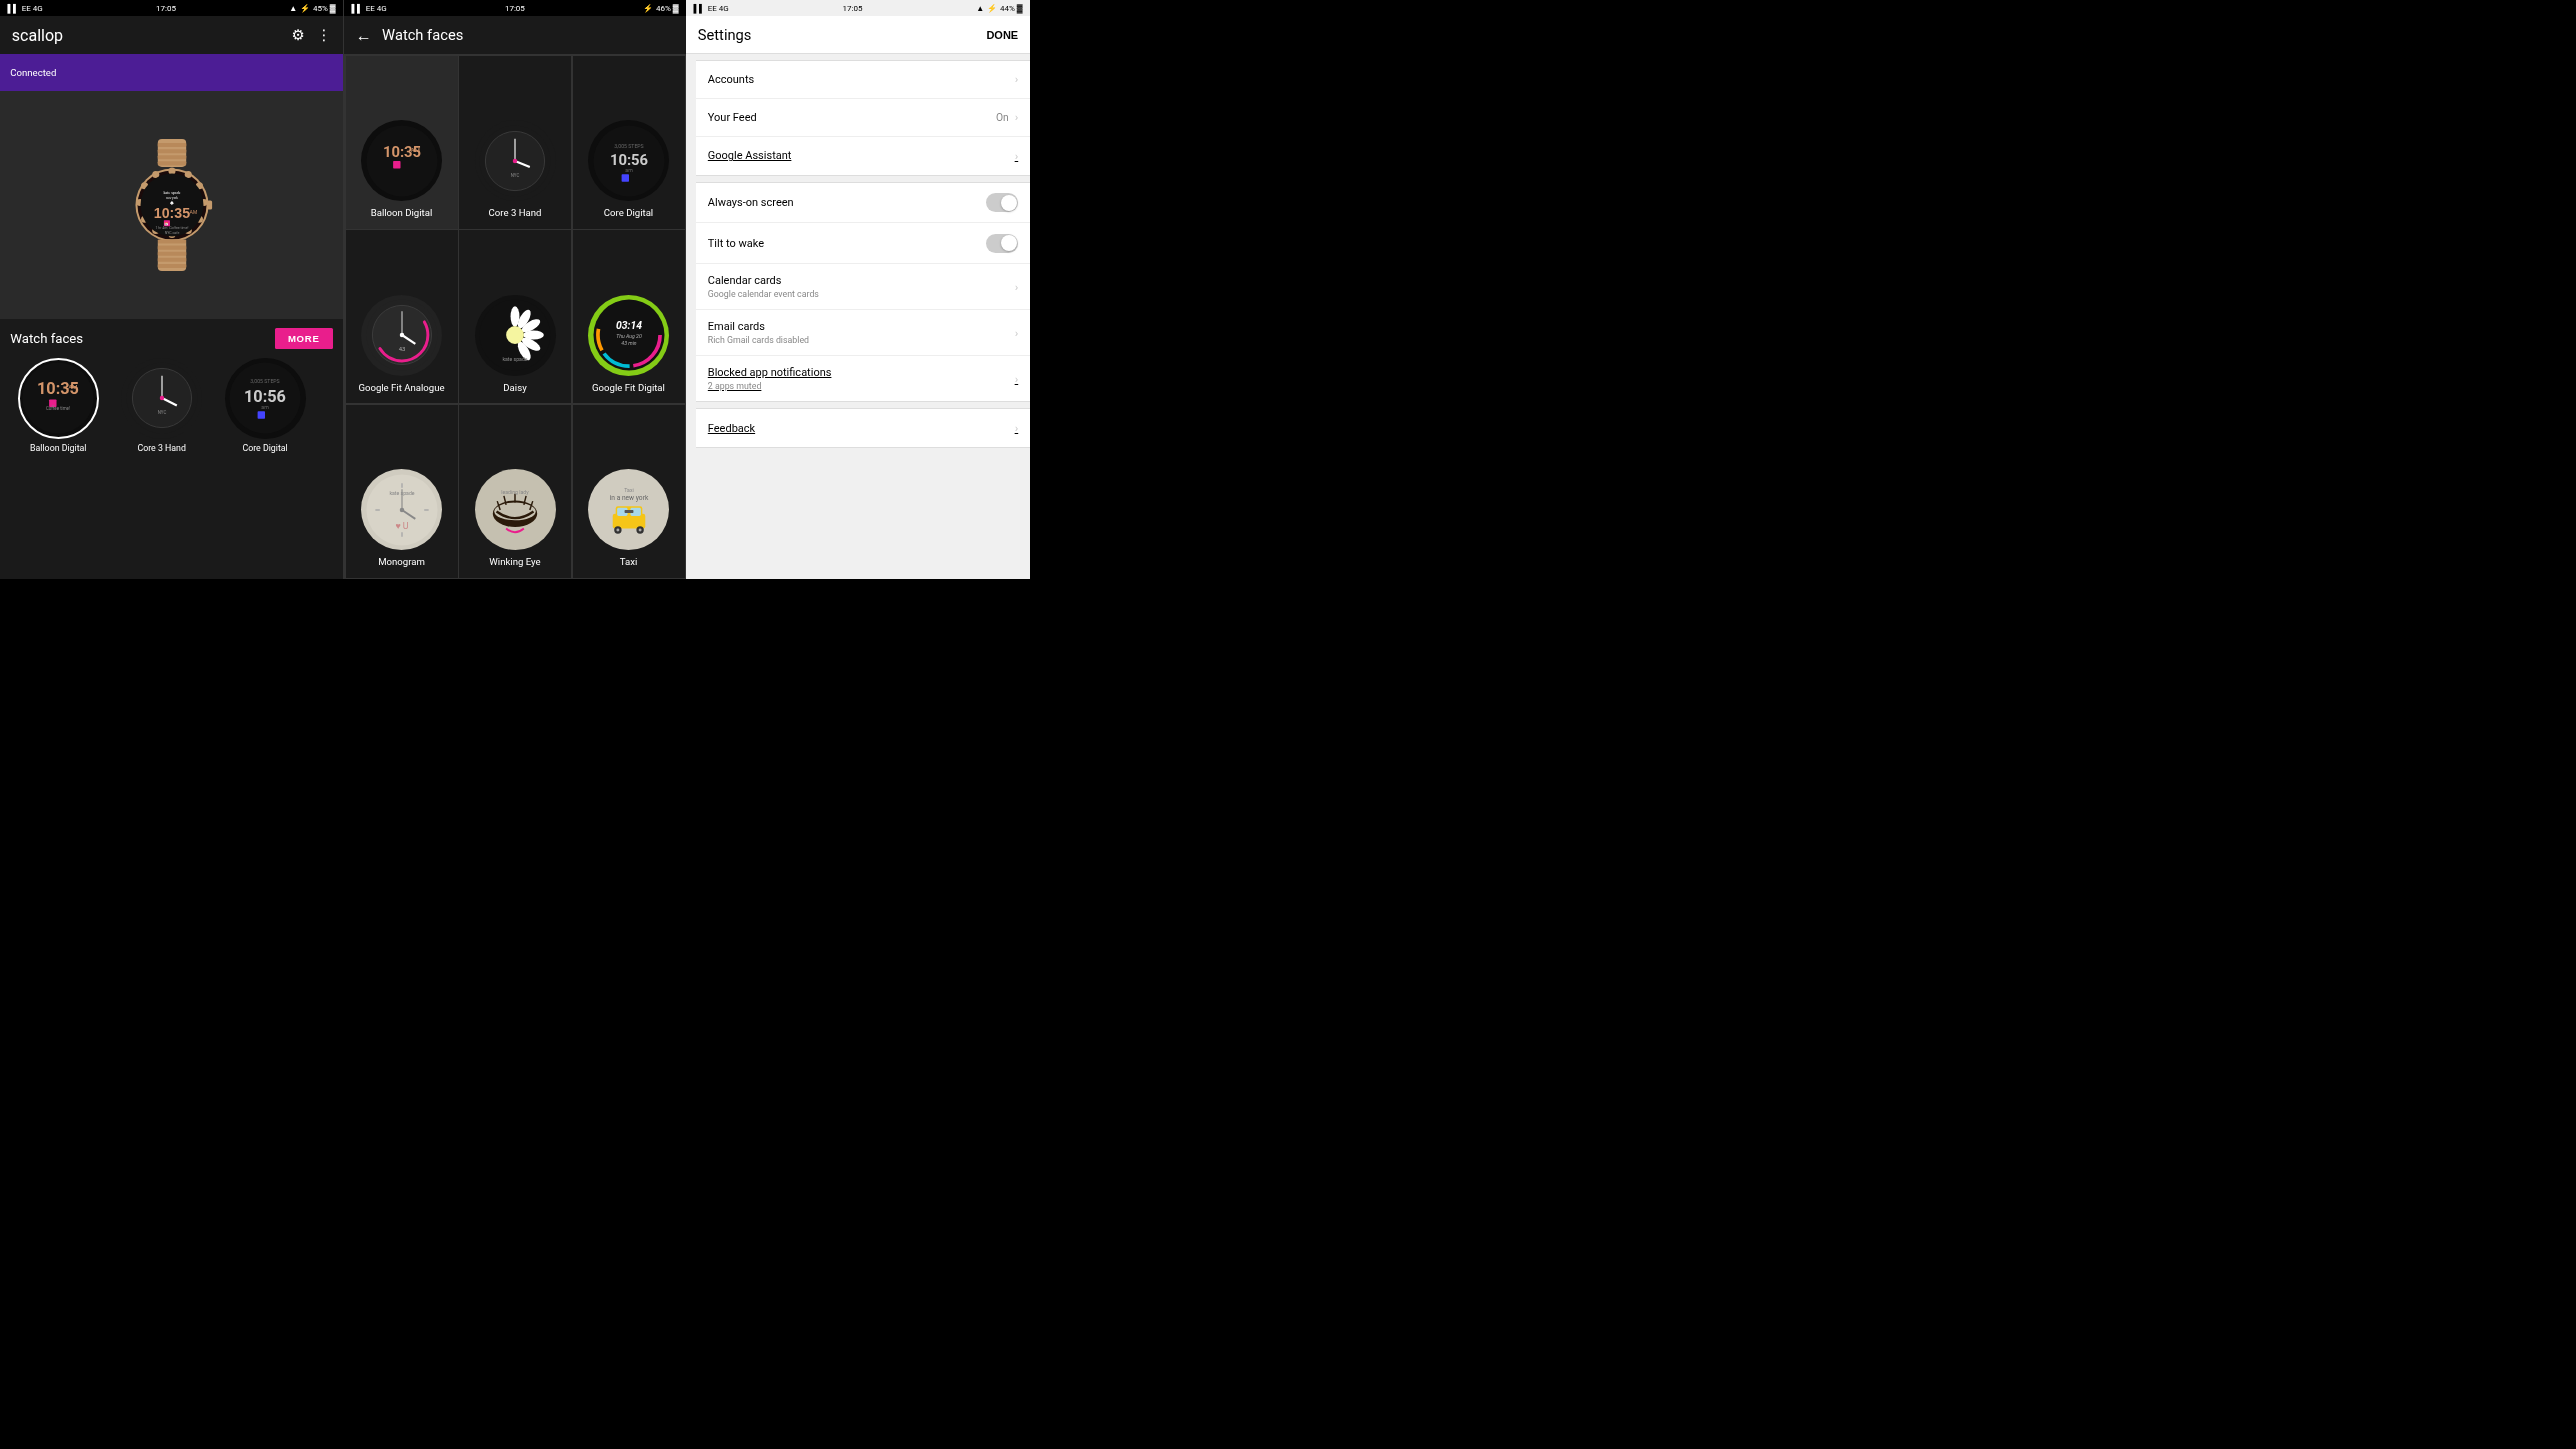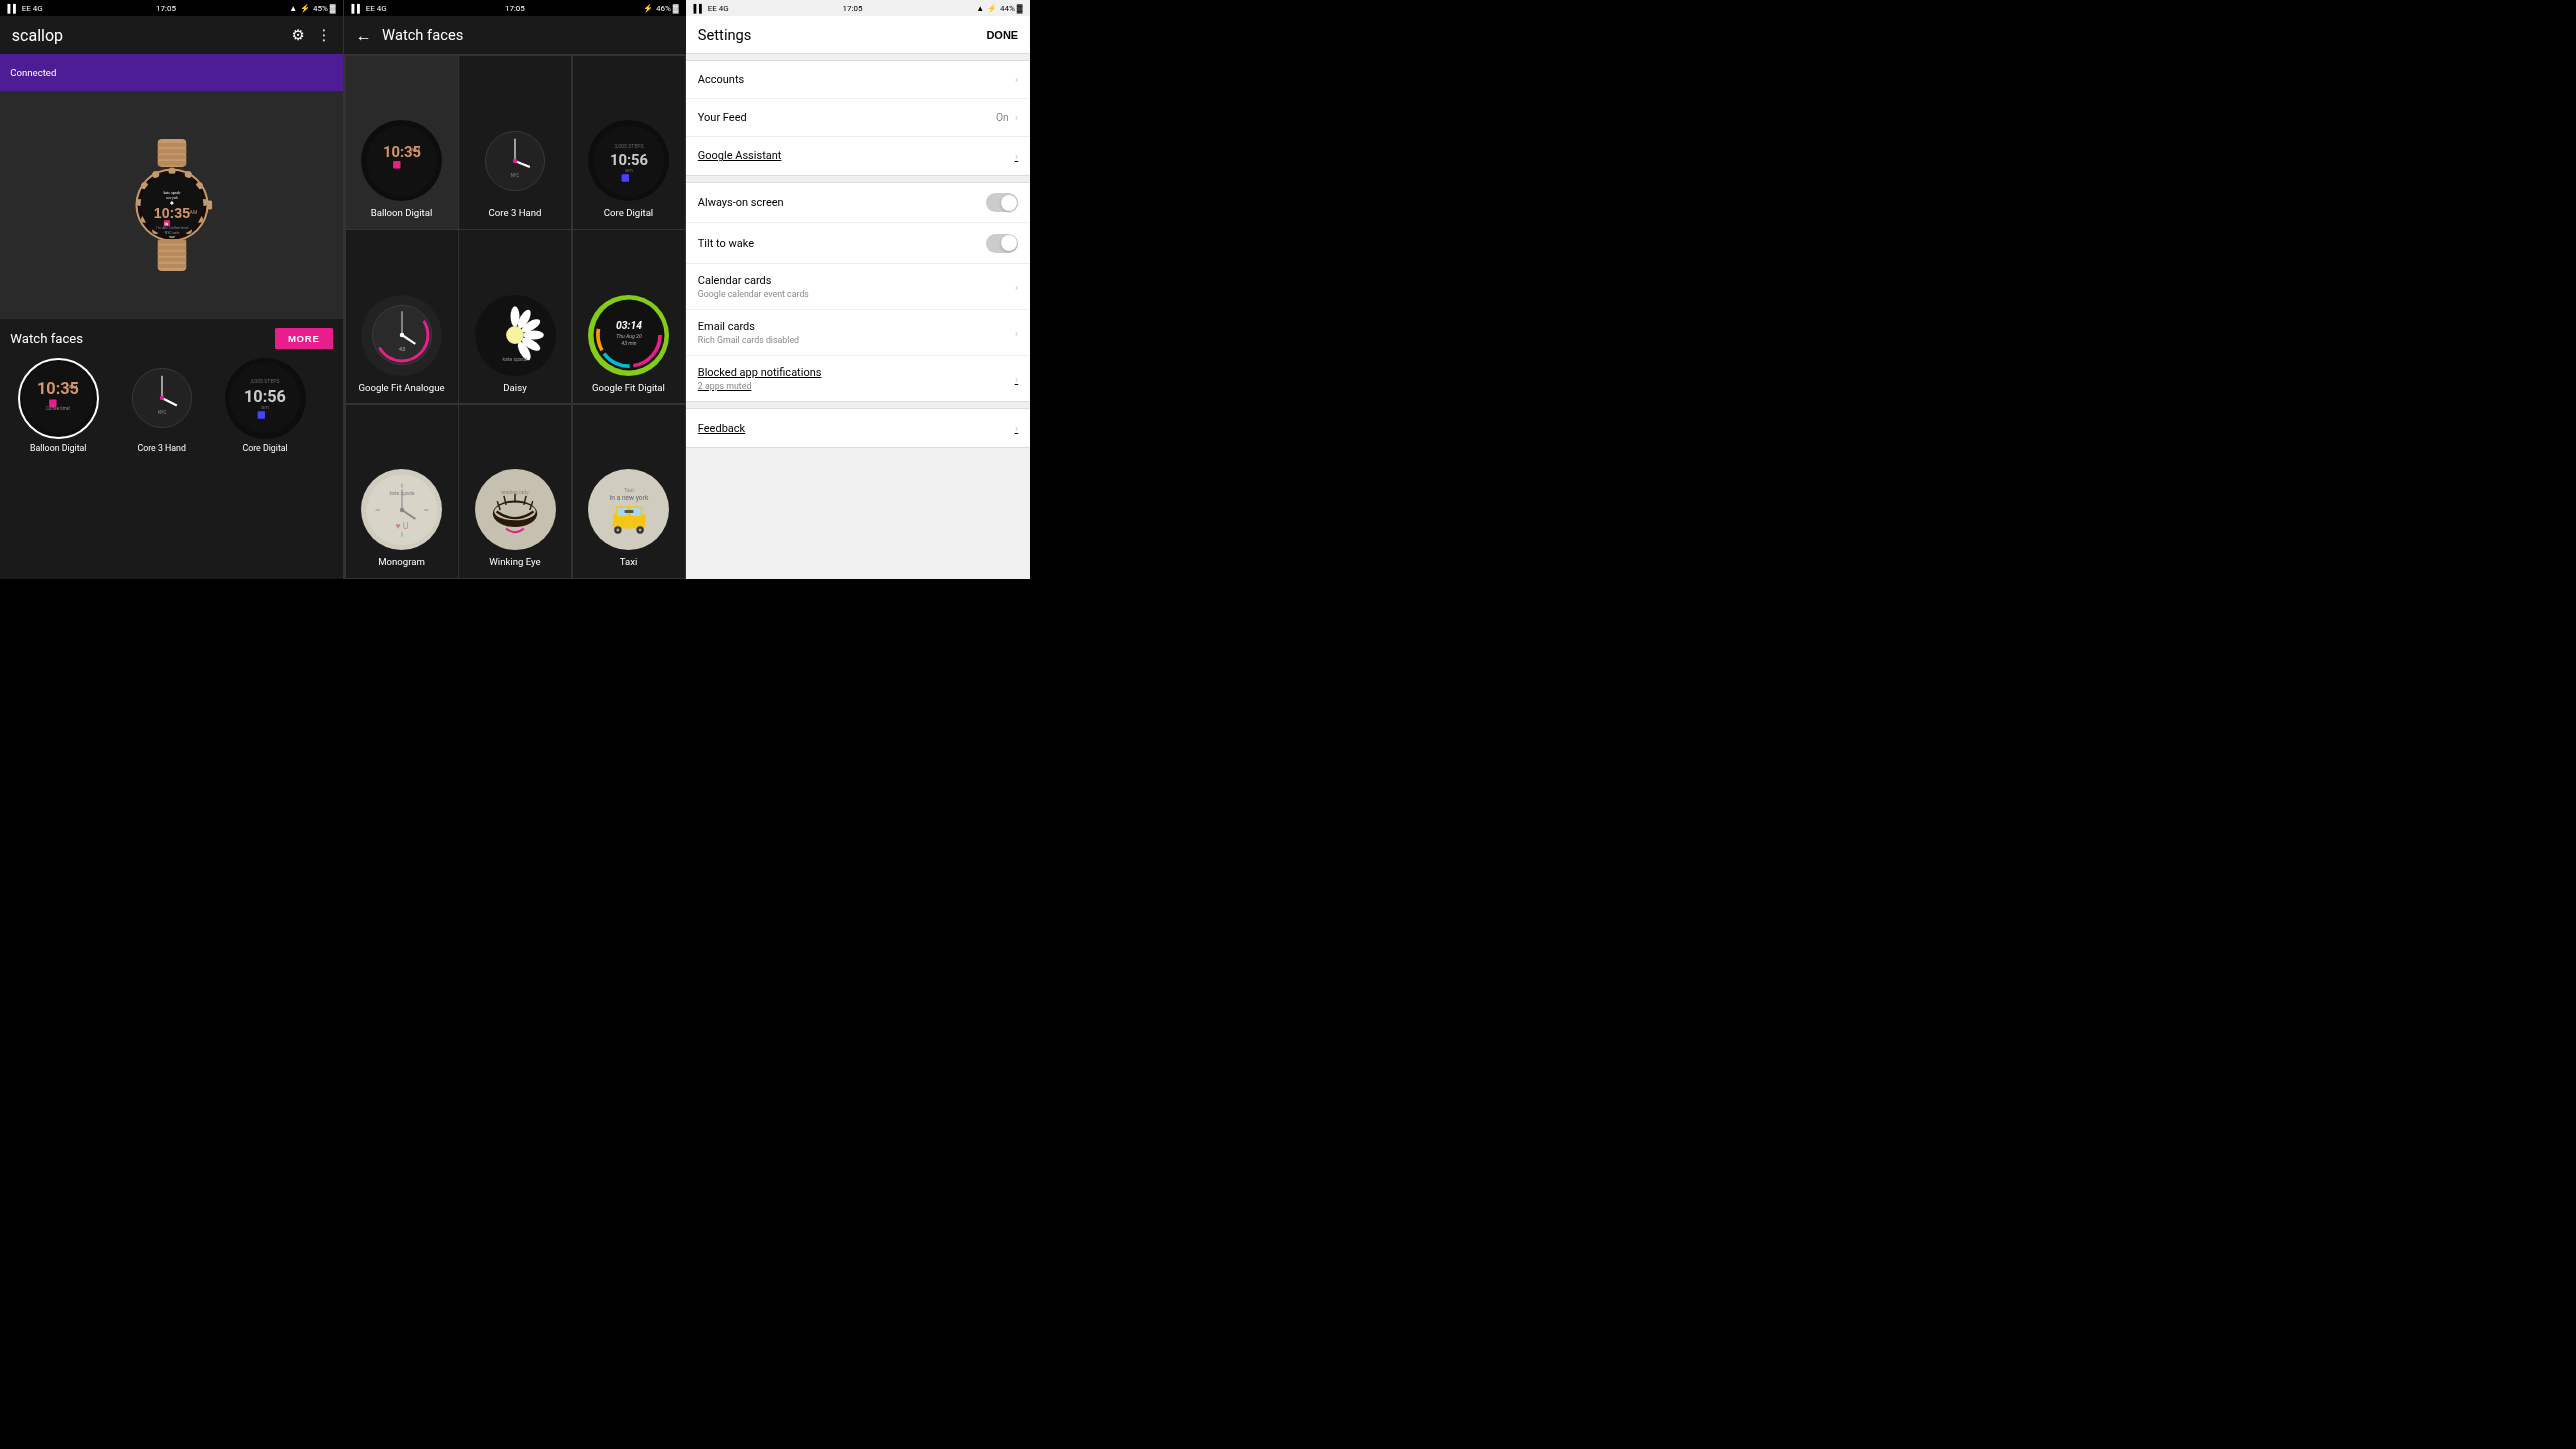--- a/index.html
+++ b/index.html
@@ -241,20 +241,21 @@
       font-weight: 600;
       background: none;
       border: none;
       cursor: pointer;
       margin-left: 36px;
     }
     .settings-content {
       flex: 1;
       overflow-y: auto;
       background: #f0f0f0;
+      margin-left: 10px;
     }
     .settings-group {
       background: #fff;
       margin: 5.9px 0;
       border-top: 0.7px solid #ddd;
       border-bottom: 0.7px solid #ddd;
     }
     .settings-item {
       display: flex;
       justify-content: space-between;

